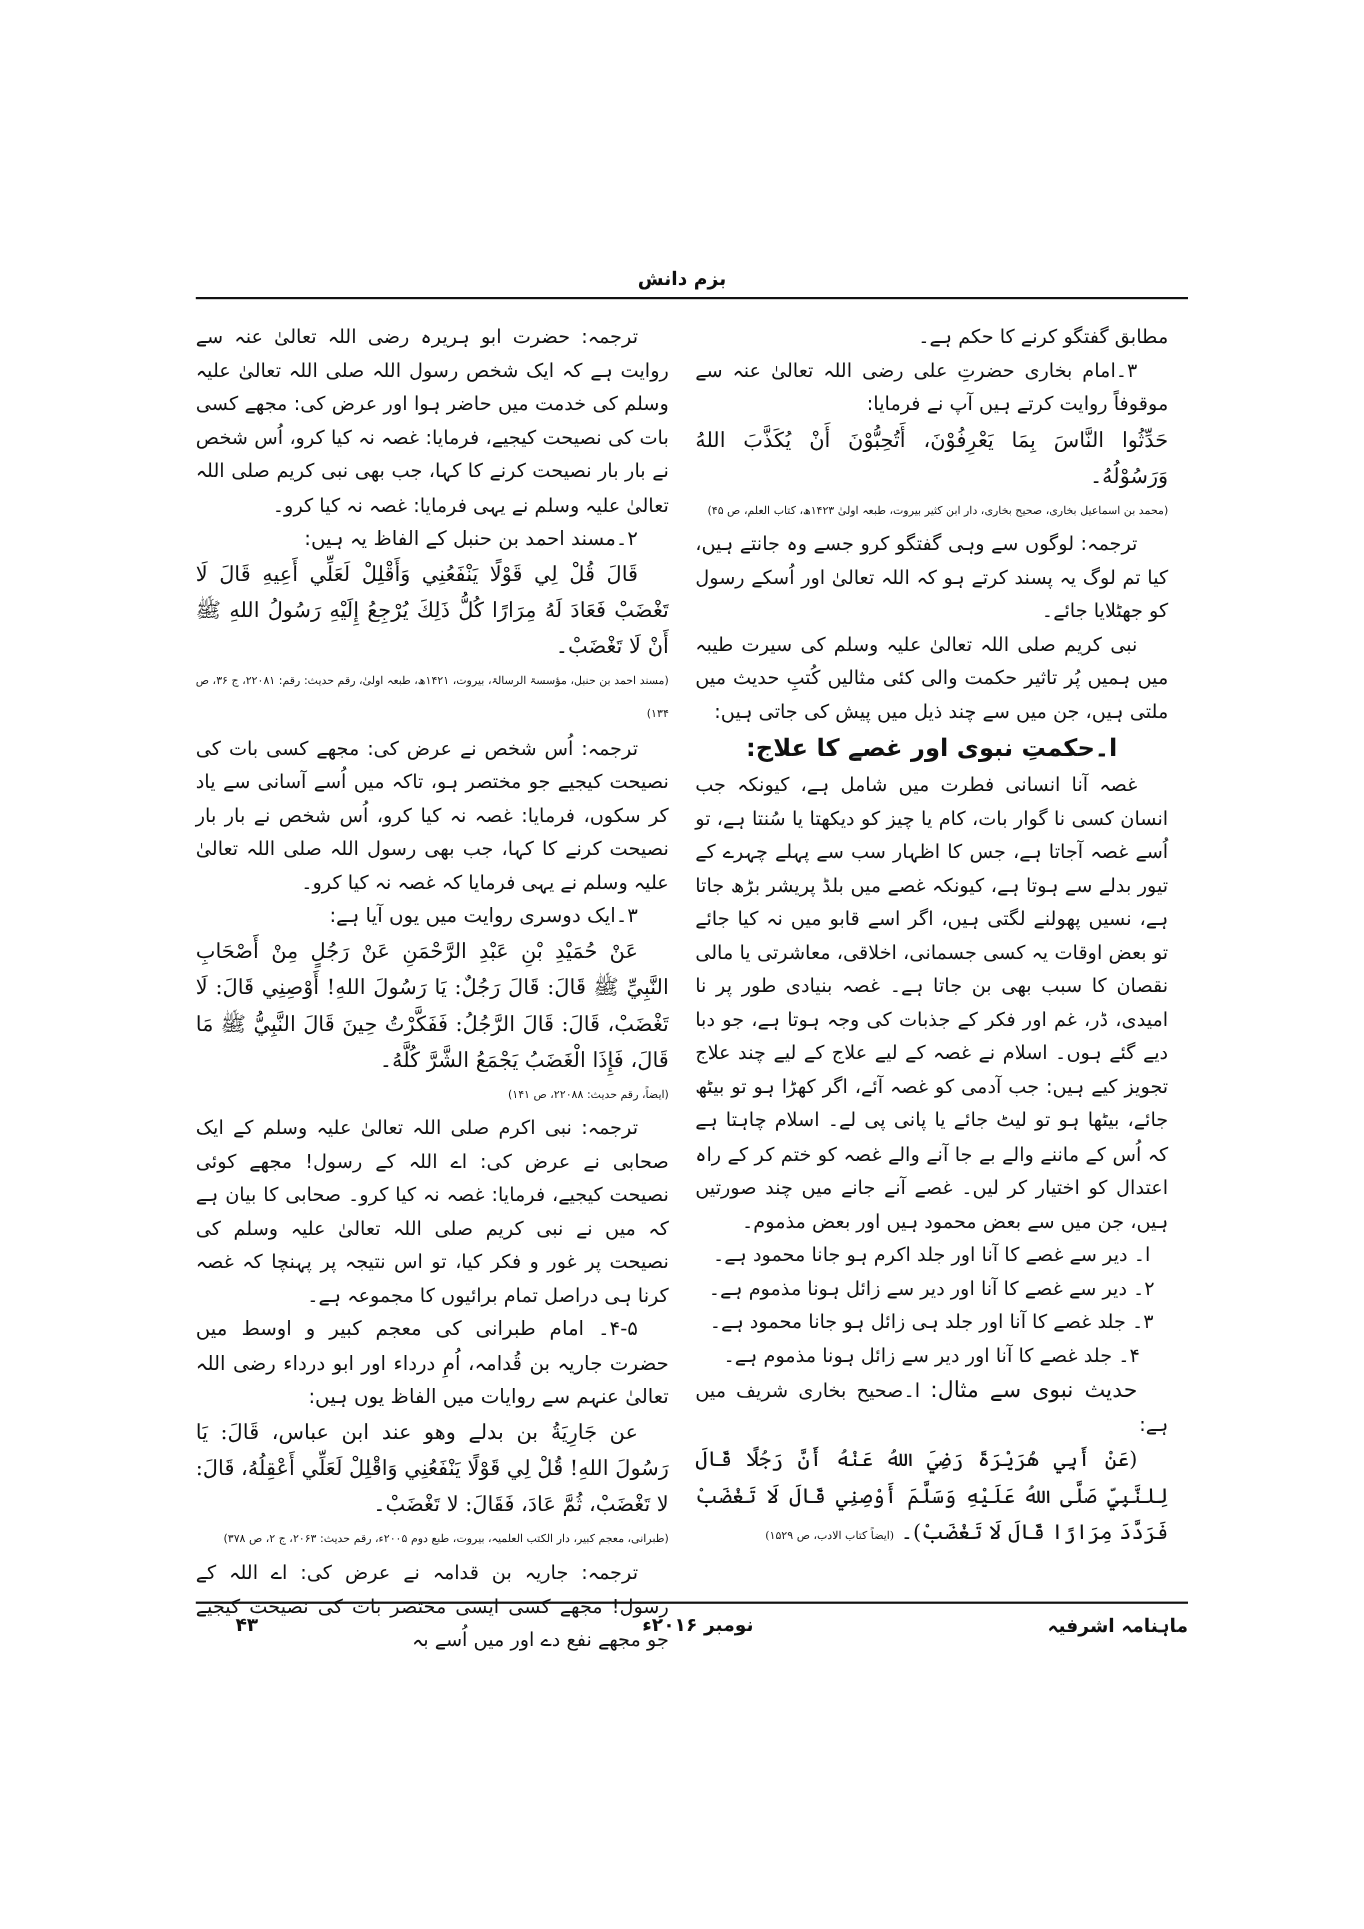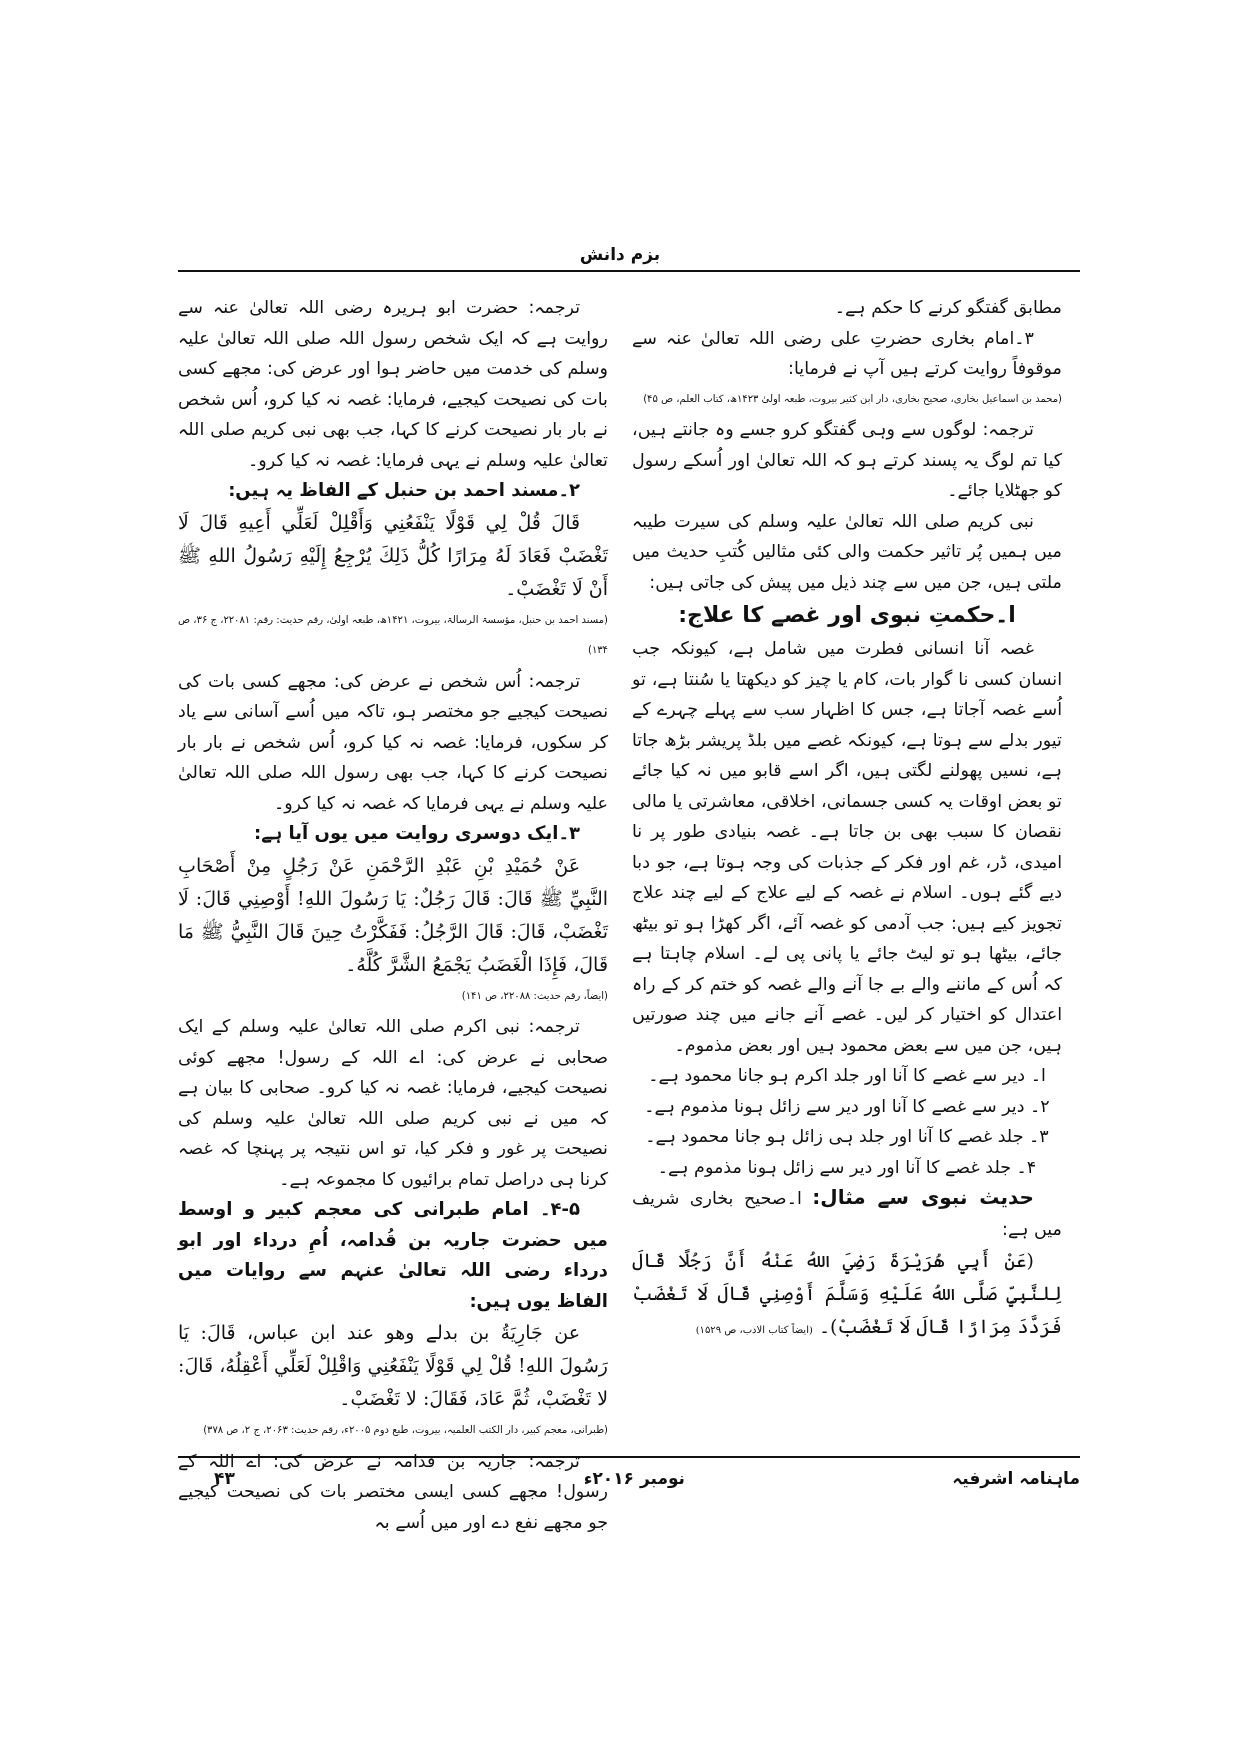--- a/index.html
+++ b/index.html
@@ -8,38 +8,39 @@
     .running-head { position: absolute; left: 0; width: 1240px; top: 244px; text-align: center; font-weight: bold; font-size: 17px; direction: rtl; }
     .rule-top { position: absolute; left: 178px; width: 902px; top: 270px; border-top: 2px solid #111; }
     .col { position: absolute; top: 292px; width: 430px; direction: rtl; text-align: justify; font-size: 17.5px; line-height: 30.5px; }
     .col.right { left: 632px; }
     .col.left { left: 178px; }
     .col p { margin: 0; }
     .indent { text-indent: 28px; }
     .arabic { font-family: "DejaVu Serif", serif; font-size: 19px; line-height: 33px; }
     .ref { font-size: 10px; }
     .heading { font-weight: bold; font-size: 22px; text-align: center; line-height: 36px; }
-    .subhead { font-weight: bold; font-size: 18px; }
+    .subhead { font-weight: normal; font-size: 18px; }
     .list-item { text-align: center; }
     .rule-bottom { position: absolute; left: 178px; width: 902px; top: 1456px; border-top: 2px solid #111; }
     .footer { position: absolute; top: 1468px; left: 178px; width: 902px; height: 30px; direction: rtl; font-size: 17px; font-weight: bold; }
     .footer .mag { position: absolute; right: 0; }
     .footer .date { position: absolute; right: 395px; }
     .footer .pageno { position: absolute; left: 36px; }
   </style>
 </head>
 <body>
 
 <div class="page">
   <div class="running-head">بزم دانش</div>
   <div class="rule-top"></div>
 
   <div class="col right">
     <p>مطابق گفتگو کرنے کا حکم ہے۔</p>
     <p class="indent">۳۔امام بخاری حضرتِ علی رضی اللہ تعالیٰ عنہ سے موقوفاً روایت کرتے ہیں آپ نے فرمایا:</p>
+    <p class="arabic">حَدِّثُوا النَّاسَ بِمَا يَعْرِفُوْنَ، أَتُحِبُّوْنَ أَنْ يُكَذَّبَ اللهُ وَرَسُوْلُهُ۔</p>
     <p class="ref">(محمد بن اسماعیل بخاری، صحیح بخاری، دار ابن کثیر بیروت، طبعہ اولیٰ ۱۴۲۳ھ، کتاب العلم، ص ۴۵)</p>
     <p class="indent">ترجمہ: لوگوں سے وہی گفتگو کرو جسے وہ جانتے ہیں، کیا تم لوگ یہ پسند کرتے ہو کہ اللہ تعالیٰ اور اُسکے رسول کو جھٹلایا جائے۔</p>
     <p class="indent">نبی کریم صلی اللہ تعالیٰ علیہ وسلم کی سیرت طیبہ میں ہمیں پُر تاثیر حکمت والی کئی مثالیں کُتبِ حدیث میں ملتی ہیں، جن میں سے چند ذیل میں پیش کی جاتی ہیں:</p>
     <div class="heading">ا۔حکمتِ نبوی اور غصے کا علاج:</div>
     <p class="indent">غصہ آنا انسانی فطرت میں شامل ہے، کیونکہ جب انسان کسی نا گوار بات، کام یا چیز کو دیکھتا یا سُنتا ہے، تو اُسے غصہ آجاتا ہے، جس کا اظہار سب سے پہلے چہرے کے تیور بدلے سے ہوتا ہے، کیونکہ غصے میں بلڈ پریشر بڑھ جاتا ہے، نسیں پھولنے لگتی ہیں، اگر اسے قابو میں نہ کیا جائے تو بعض اوقات یہ کسی جسمانی، اخلاقی، معاشرتی یا مالی نقصان کا سبب بھی بن جاتا ہے۔ غصہ بنیادی طور پر نا امیدی، ڈر، غم اور فکر کے جذبات کی وجہ ہوتا ہے، جو دبا دیے گئے ہوں۔ اسلام نے غصہ کے لیے علاج کے لیے چند علاج تجویز کیے ہیں: جب آدمی کو غصہ آئے، اگر کھڑا ہو تو بیٹھ جائے، بیٹھا ہو تو لیٹ جائے یا پانی پی لے۔ اسلام چاہتا ہے کہ اُس کے ماننے والے بے جا آنے والے غصہ کو ختم کر کے راہ اعتدال کو اختیار کر لیں۔ غصے آنے جانے میں چند صورتیں ہیں، جن میں سے بعض محمود ہیں اور بعض مذموم۔</p>
     <p class="list-item">ا۔ دیر سے غصے کا آنا اور جلد اکرم ہو جانا محمود ہے۔</p>
     <p class="list-item">۲۔ دیر سے غصے کا آنا اور دیر سے زائل ہونا مذموم ہے۔</p>
     <p class="list-item">۳۔ جلد غصے کا آنا اور جلد ہی زائل ہو جانا محمود ہے۔</p>
     <p class="list-item">۴۔ جلد غصے کا آنا اور دیر سے زائل ہونا مذموم ہے۔</p>
     <p class="indent">

